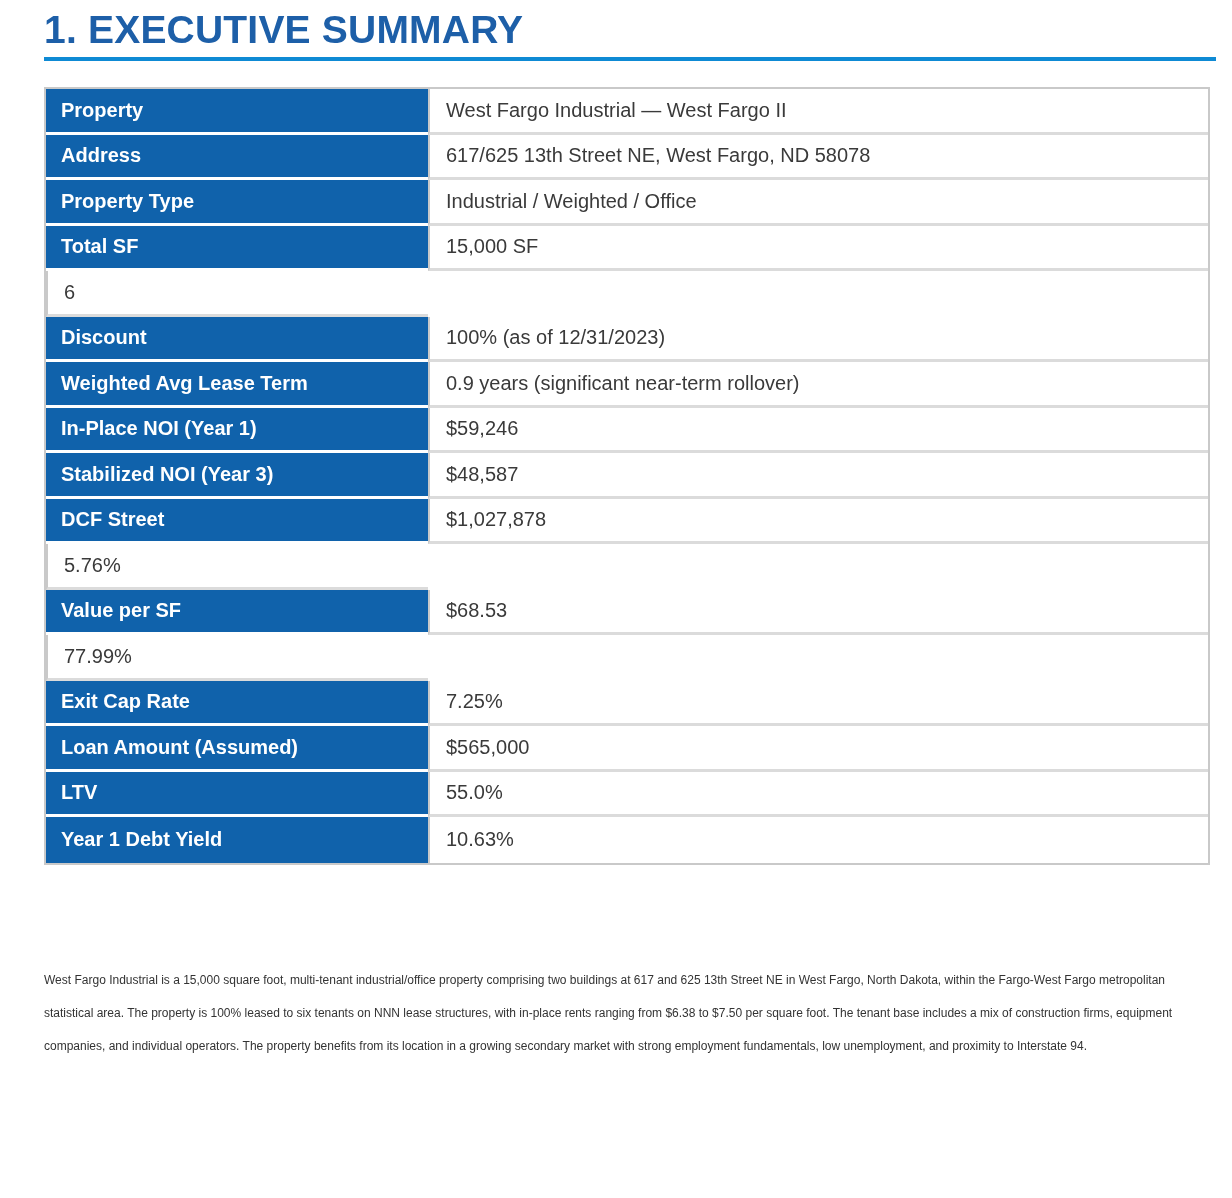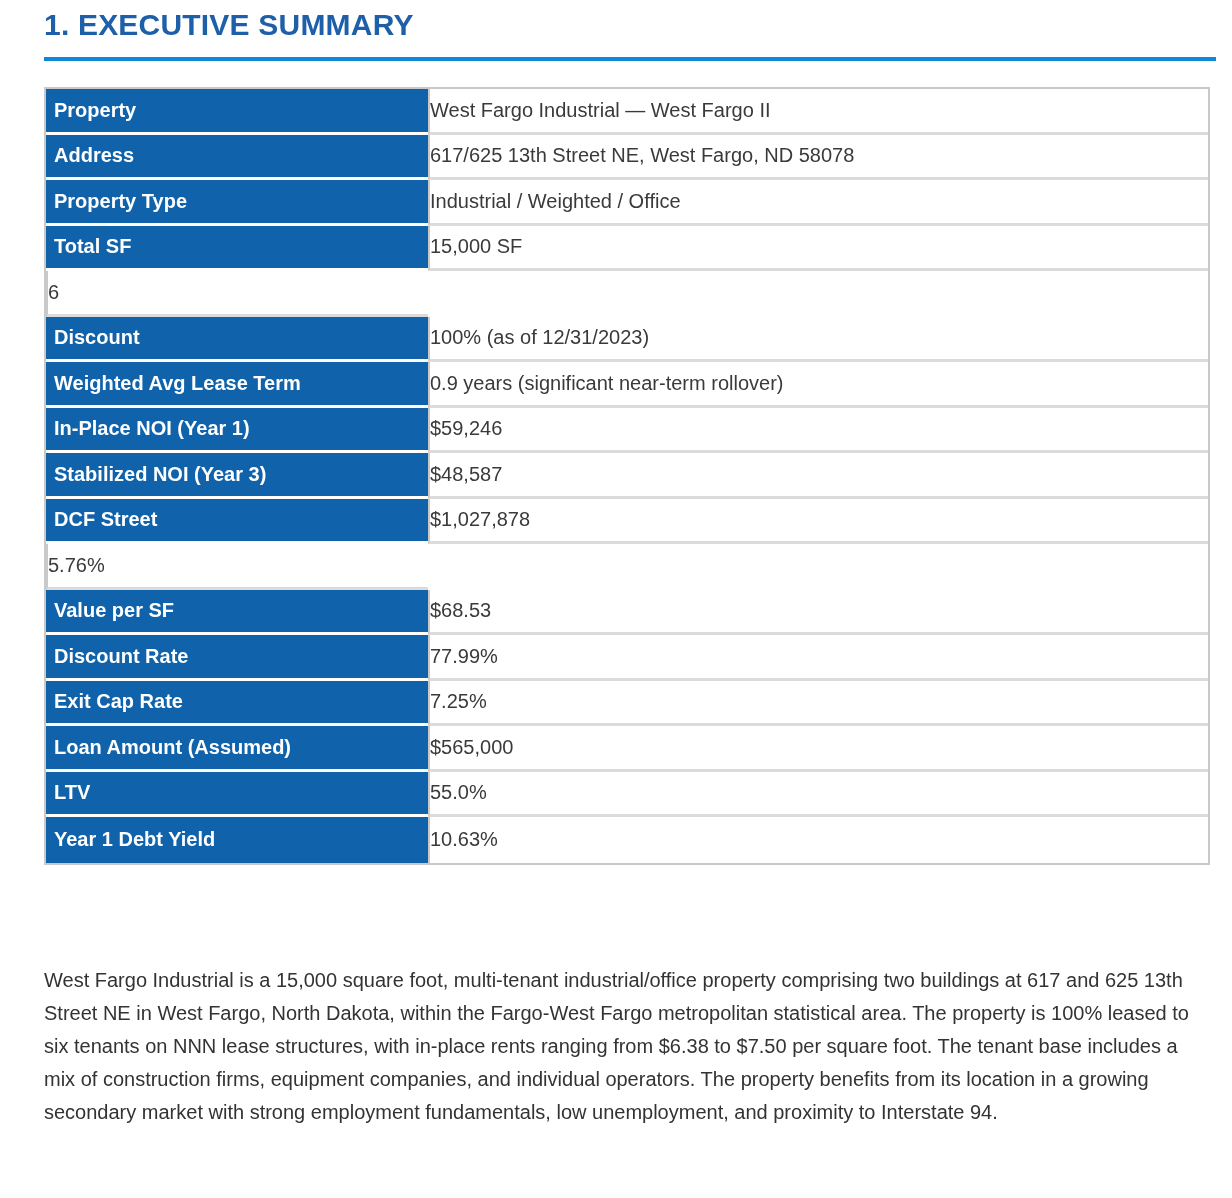--- a/index.html
+++ b/index.html
@@ -12,21 +12,21 @@
     position: relative;
     width: 1232px;
     height: 1198px;
     background: #ffffff;
     overflow: hidden;
   }
   .heading {
     position: absolute;
     left: 44px;
     top: 8px;
-    font-size: 30px;
+    font-size: 39px;
     font-weight: bold;
     color: #1D5FA8;
     letter-spacing: 0.2px;
     white-space: nowrap;
     text-align: right;
   }
   .heading-rule {
     position: absolute;
     left: 44px;
     top: 57px;
@@ -53,39 +53,40 @@
     display: flex;
     align-items: center;
     overflow: hidden;
     white-space: nowrap;
   }
   .tlabel {
     background: #1062AB;
     color: #ffffff;
     font-weight: bold;
     font-size: 20px;
-    padding-left: 8px;
+    padding-left: 15px;
     border-bottom: 3px solid #ffffff;
   }
   .tvalue {
     color: #3A3A3A;
     font-size: 20px;
+    padding-left: 16px;
     border-left: 2px solid #C9C9C9;
     border-bottom: 3px solid #DBDBDB;
   }
   .trow:last-child .tlabel,
   .trow:last-child .tvalue {
     border-bottom: none;
   }
   .summary-paragraph {
     position: absolute;
     left: 44px;
     top: 964px;
     width: 1148px;
-    font-size: 20px;
+    font-size: 12px;
     line-height: 33px;
     color: #333333;
   }
 </style>
 </head>
 <body>
 
 <div class="page">
 
   <div class="heading">1. EXECUTIVE SUMMARY</div>
@@ -133,21 +134,20 @@
         <div class="tvalue">$1,027,878</div>
       </div>
       <div class="trow">
         <div class="tvalue">5.76%</div>
       </div>
       <div class="trow">
         <div class="tlabel">Value per SF</div>
         <div class="tvalue">$68.53</div>
       </div>
       <div class="trow">
-        <div class="tlabel">Discount Rate</div>
         <div class="tvalue">77.99%</div>
       </div>
       <div class="trow">
         <div class="tlabel">Exit Cap Rate</div>
         <div class="tvalue">7.25%</div>
       </div>
       <div class="trow">
         <div class="tlabel">Loan Amount (Assumed)</div>
         <div class="tvalue">$565,000</div>
       </div>

